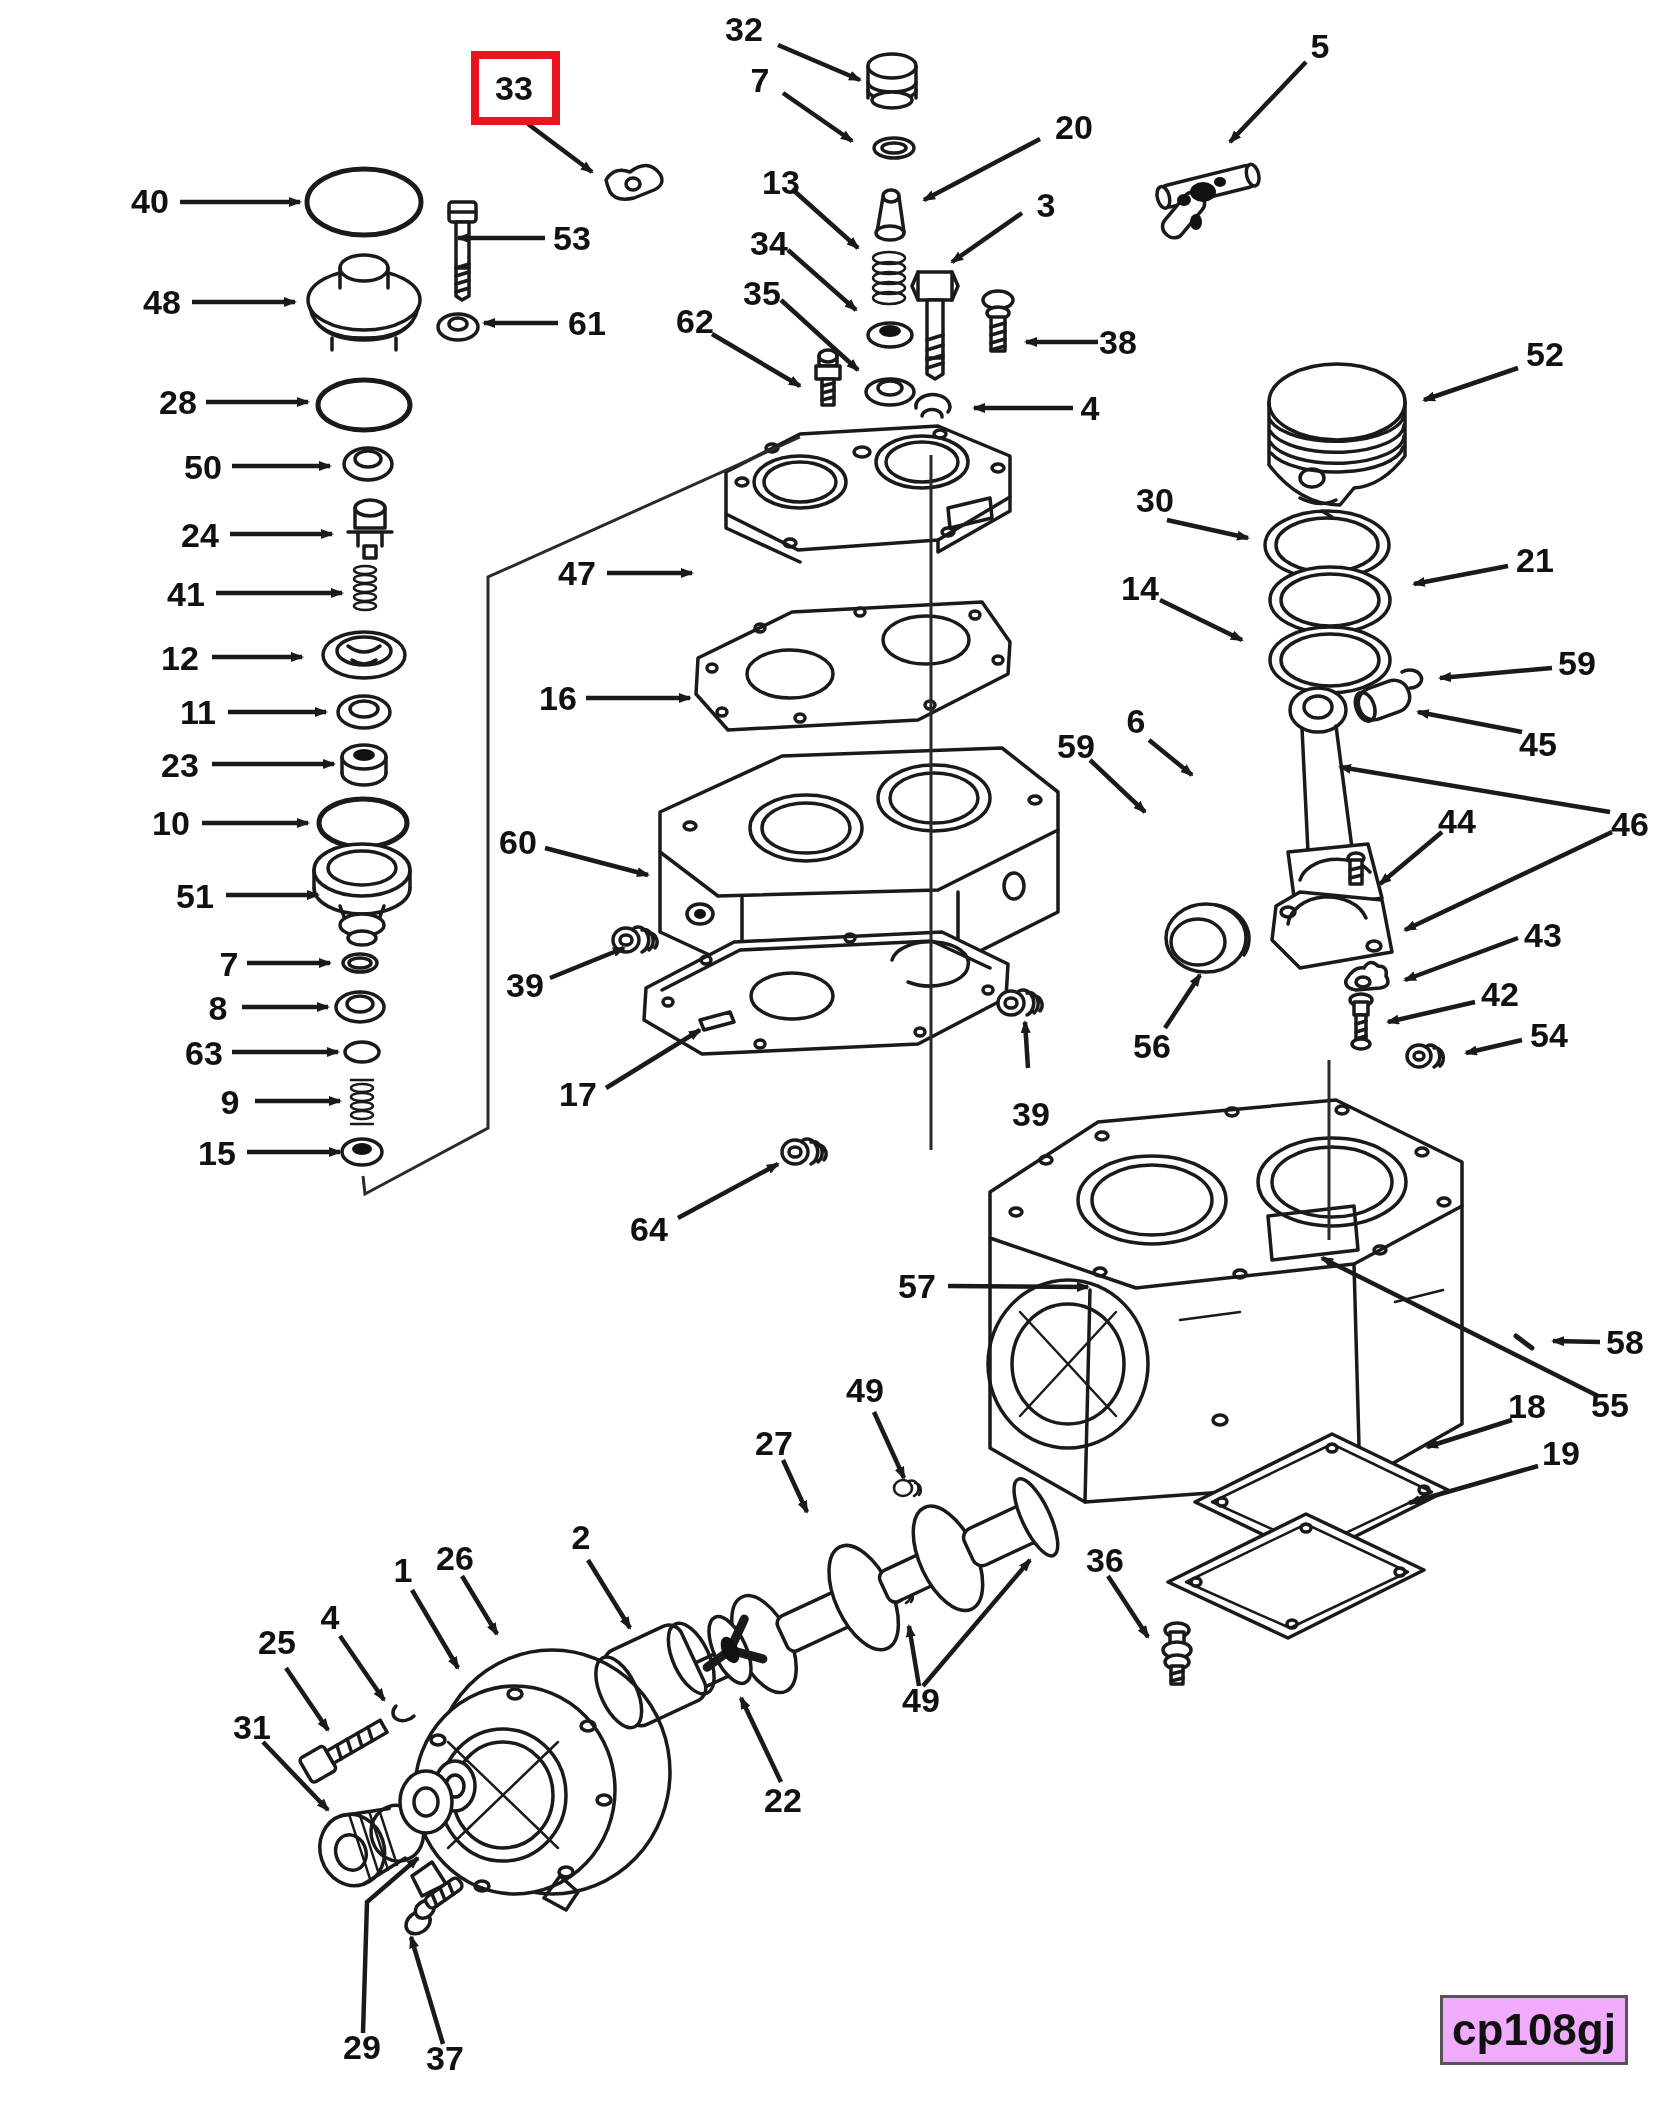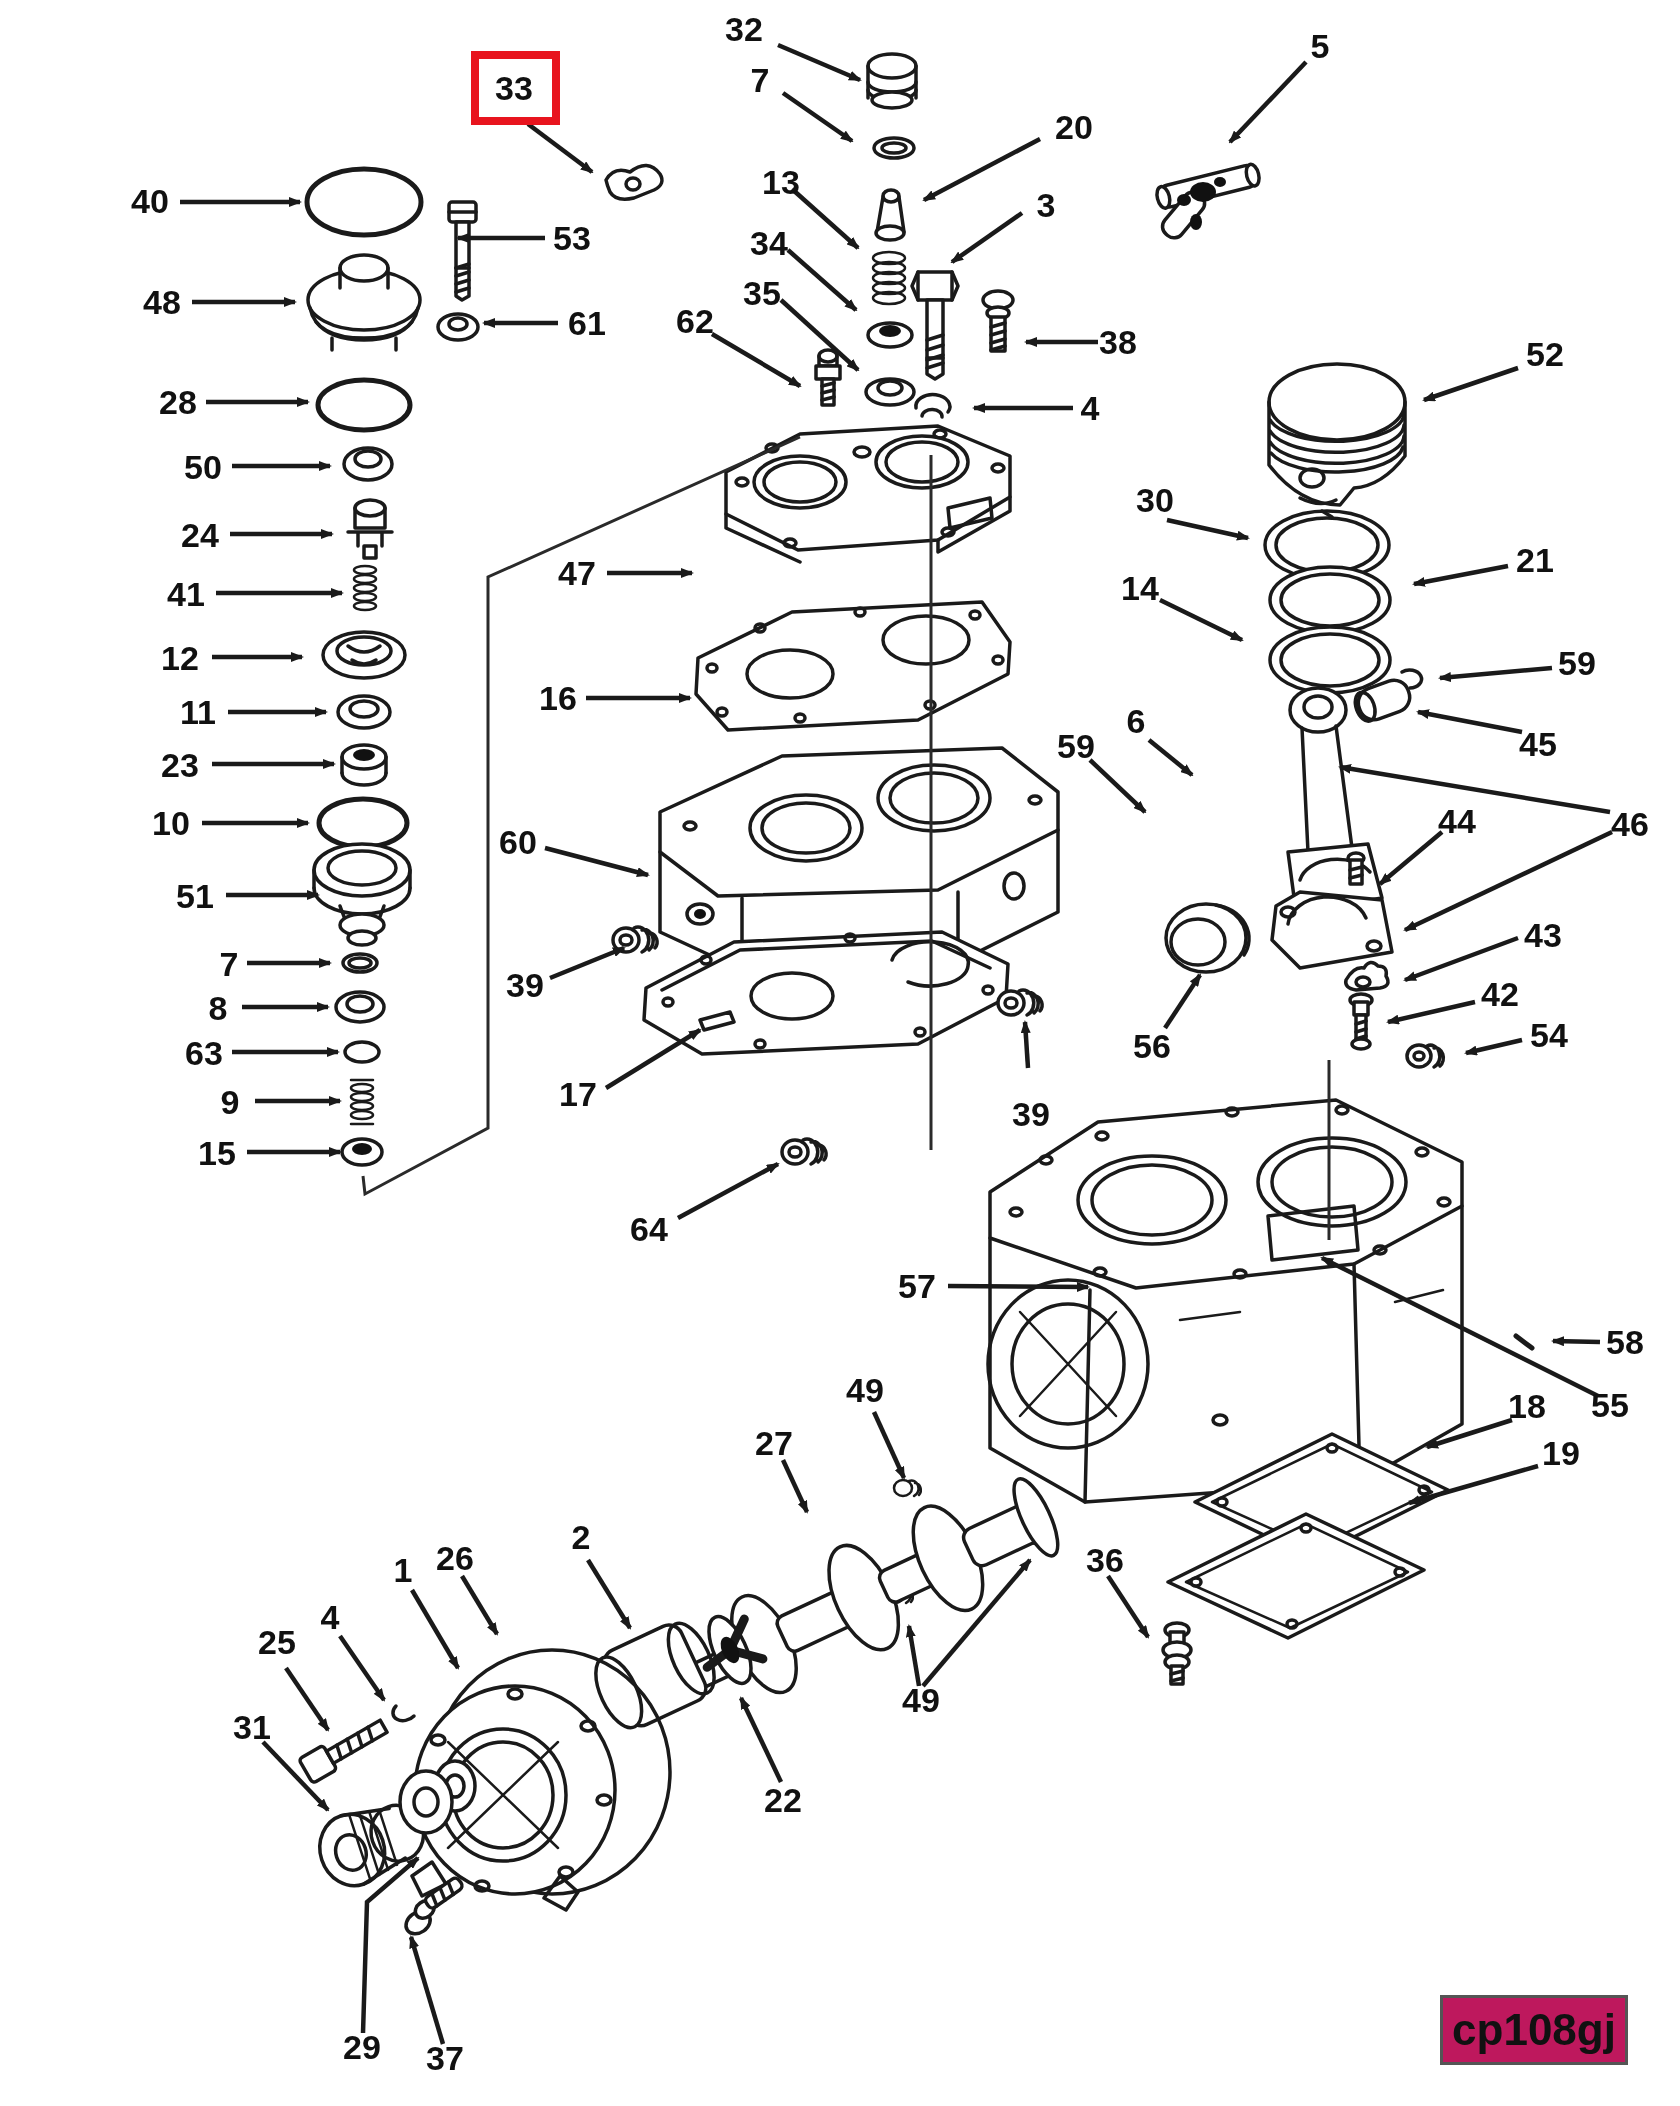--- a/index.html
+++ b/index.html
@@ -2,21 +2,21 @@
 <html><head>
 <meta charset="utf-8">
 <style>
   html,body{margin:0;padding:0;background:#fff;}
   .canvas{position:relative;width:1680px;height:2106px;background:#ffffff;
           font-family:"Liberation Sans",sans-serif;overflow:hidden;padding-left:33px;}
   .canvas svg{position:absolute;left:0;top:0;}
   .lbl{font:bold 34px "Liberation Sans",sans-serif;fill:#111;}
   .figcode{position:absolute;left:1440px;top:1995px;width:188px;height:70px;
            border:3px solid #555;box-sizing:border-box;display:flex;align-items:center;
-           justify-content:center;font-weight:bold;font-size:44px;color:#111;background:#be185d;}
+           justify-content:center;font-weight:bold;font-size:44px;color:#111;background:#f0abfc;}
   .part{stroke:#1a1a1a;stroke-width:3.5;fill:#fff;stroke-linejoin:round;stroke-linecap:round;}
   .part .dk{fill:#111;stroke:none;}
   .part .nf{fill:none;}
   .thin{stroke-width:2.5;}
   .thick{stroke-width:5;}
 </style>
 </head>
 <body>
 
 <div class="canvas">

